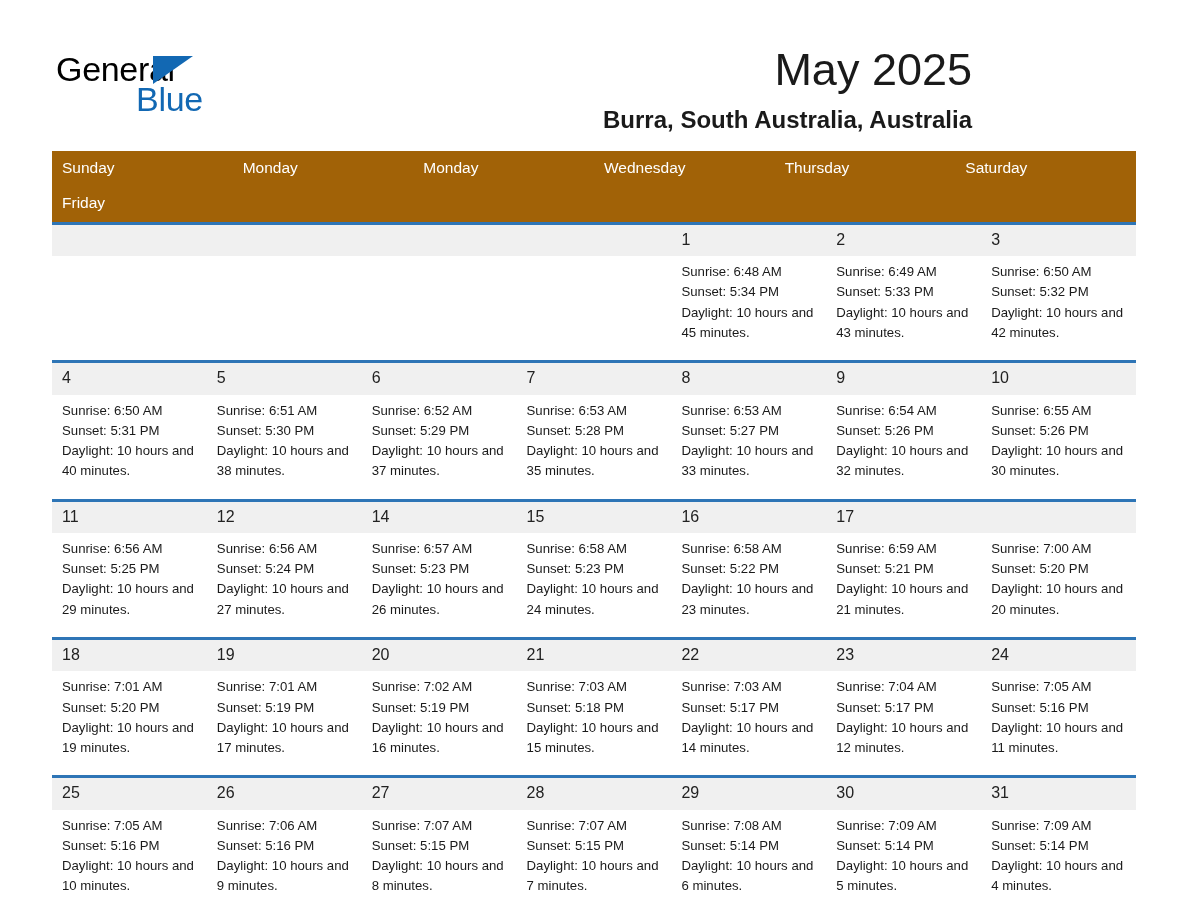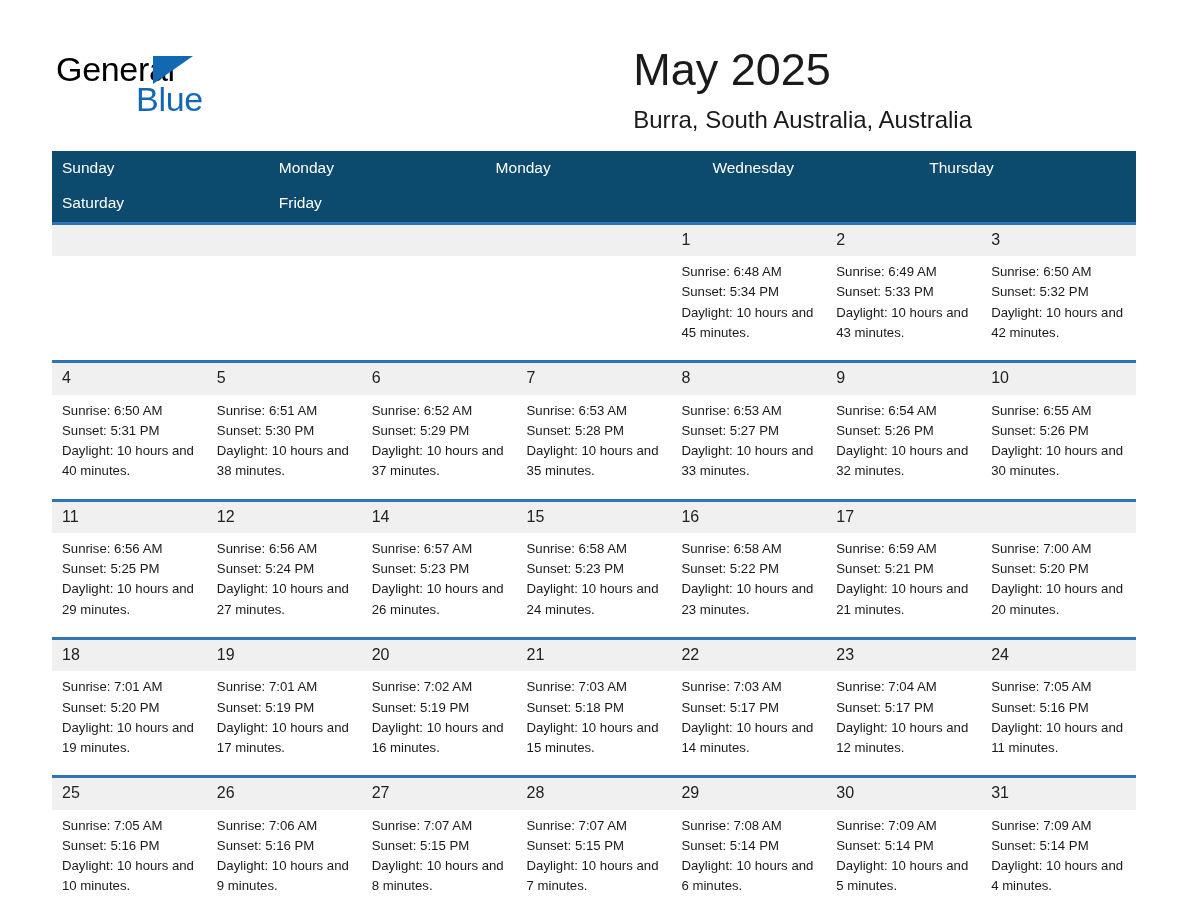--- a/index.html
+++ b/index.html
@@ -50,47 +50,47 @@
   }
   .brand-blue {
     position: absolute;
     left: 80px;
     top: 38px;
     font-size: 34px;
     color: #1268b3;
     letter-spacing: -0.3px;
   }
   .titles {
-    text-align: left;
+    text-align: right;
     padding-top: 2px;
   }
   .cal-title {
     font-size: 45px;
     color: #1a1a1a;
     line-height: 1.05;
     font-weight: normal;
     margin: 0;
   }
   .cal-subtitle {
     font-size: 24px;
     color: #1a1a1a;
     margin: 14px 0 0 0;
-    font-weight: normal;
+    font-weight: bold;
     line-height: 1.1;
   }
 
   
   .calendar {
     margin: 17px 52px 0 52px;
     width: 1084px;
   }
   .weekday-row {
     display: grid;
-    grid-template-columns: repeat(5, 1fr);
-    background: #0c4a6e;
+    grid-template-columns: repeat(6, 1fr);
+    background: #a16207;
   }
   .weekday {
     color: #ffffff;
     font-size: 15.5px;
     padding: 8px 0 9px 10px;
     line-height: 1.2;
   }
 
   .week {
     border-top: 3px solid #2e75b6;

